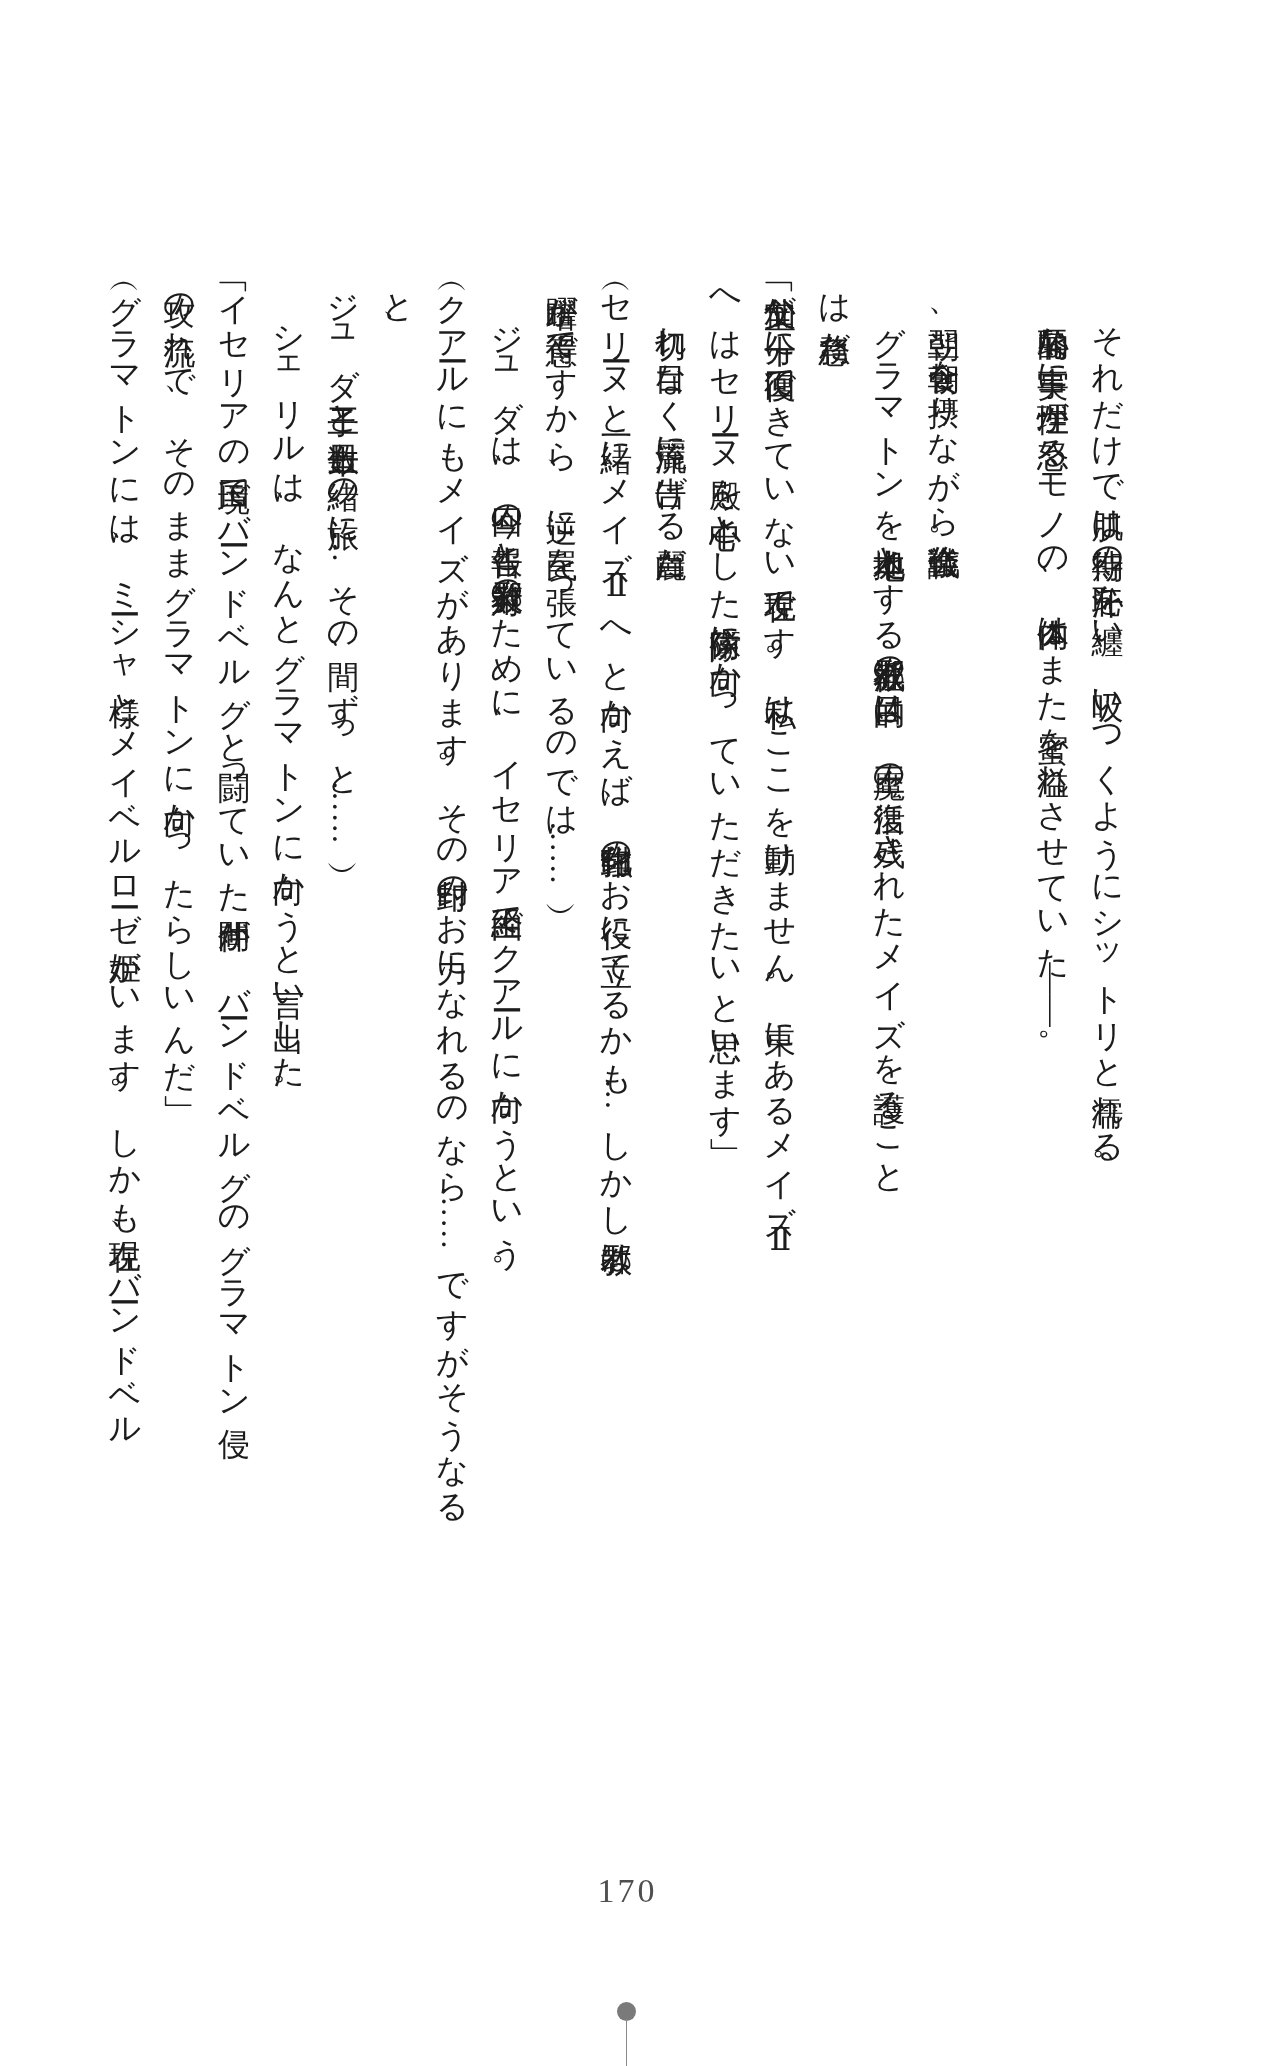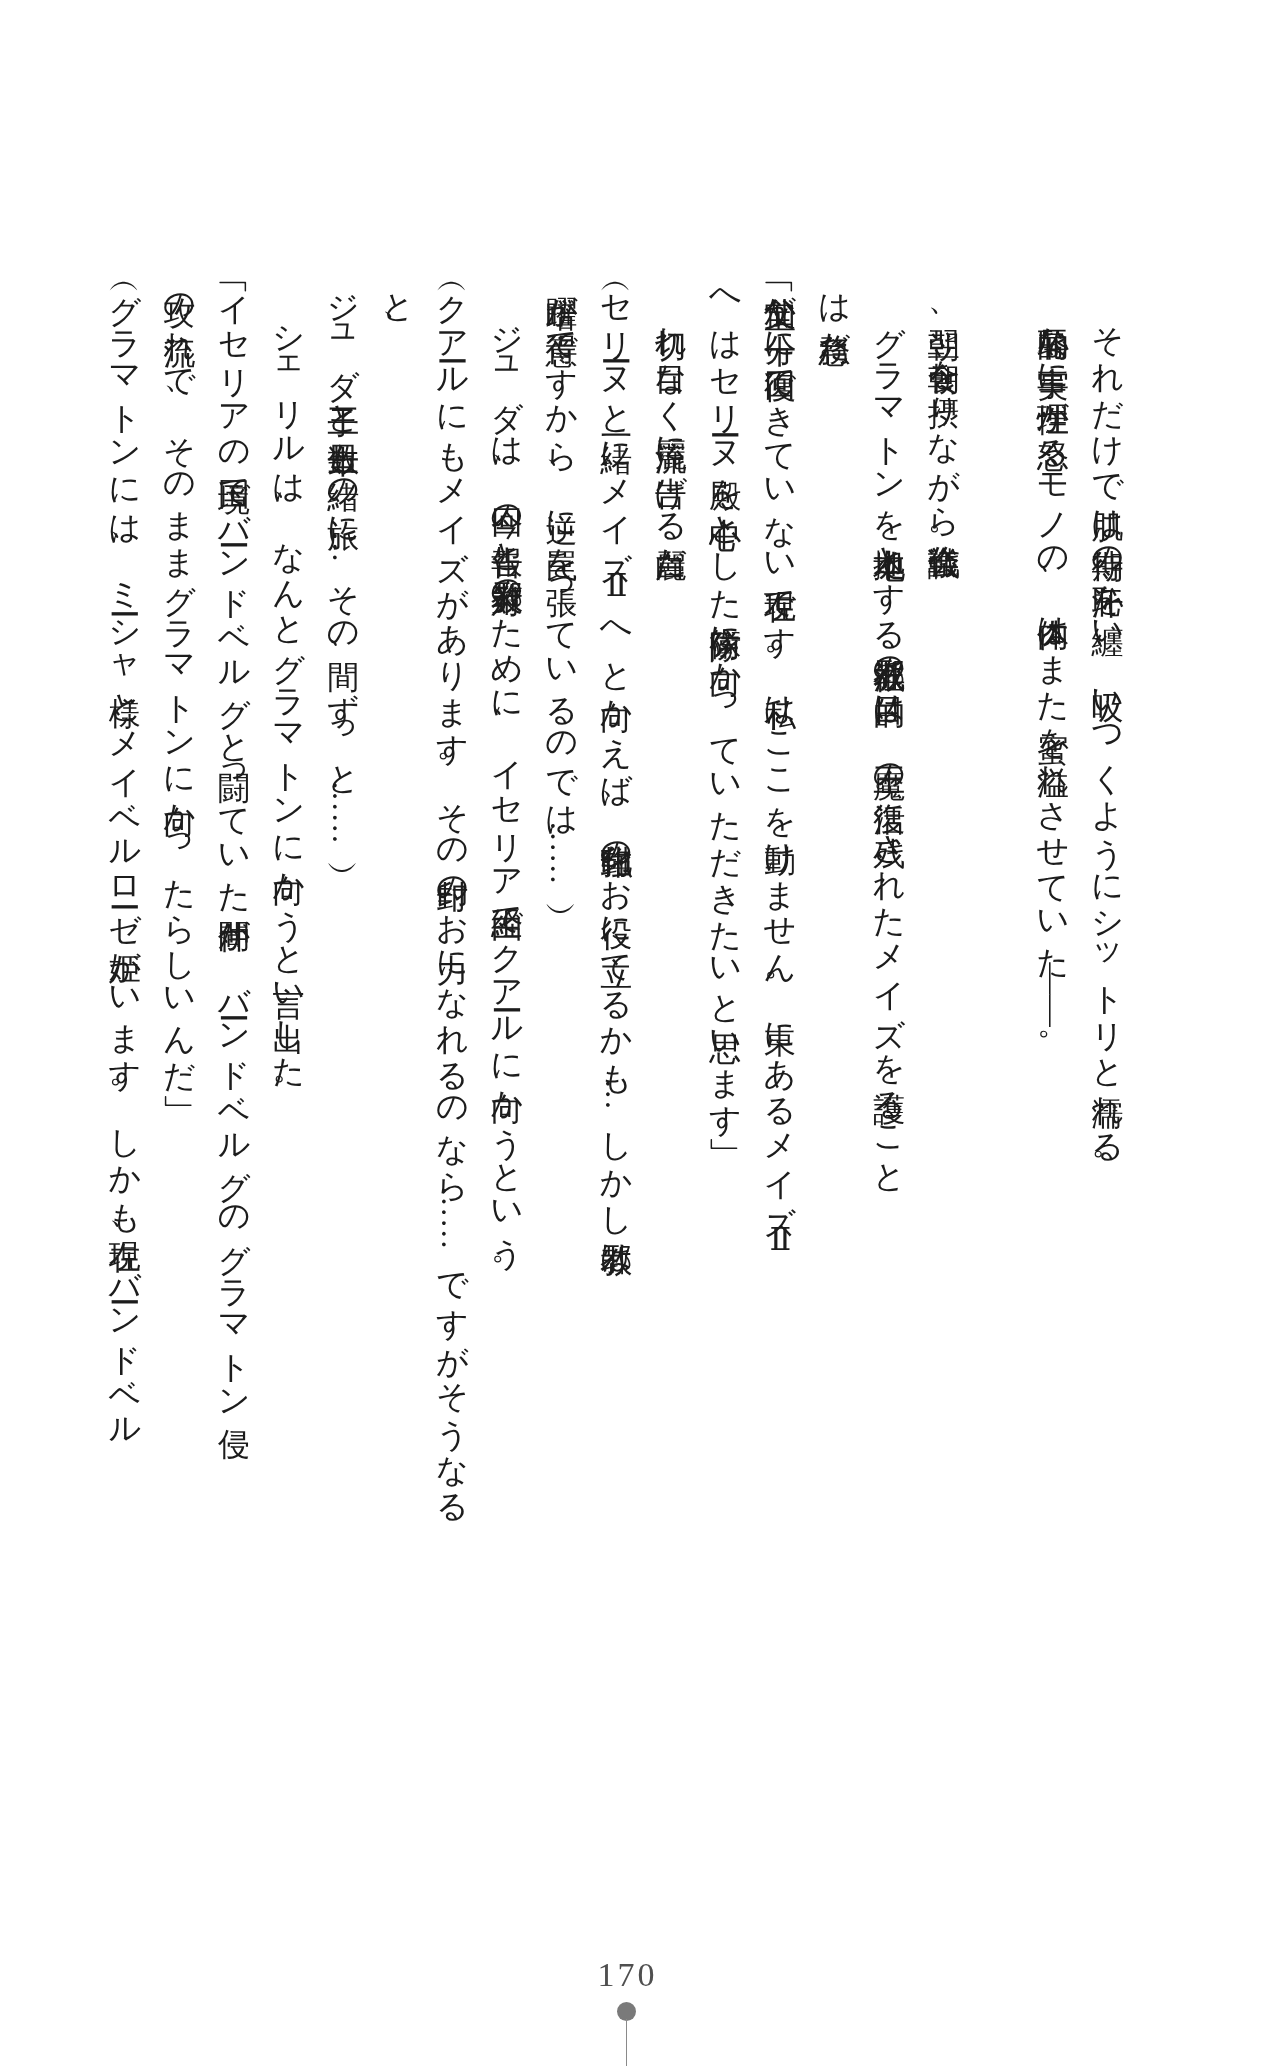--- a/index.html
+++ b/index.html
@@ -34,21 +34,21 @@
   .text-block p.indent {
     text-indent: 1em;
   }
   .text-block p.blank {
     
   }
   .page-number {
     position: absolute;
     left: 0;
     right: 8px;
-    top: 1956px;
+    top: 1872px;
     text-align: center;
     font-family: "Liberation Serif", "DejaVu Serif", serif;
     font-size: 34px;
     letter-spacing: 3px;
     color: #4f4f4f;
   }
   .footer-dot {
     position: absolute;
     left: 617px;
     top: 2002px;

